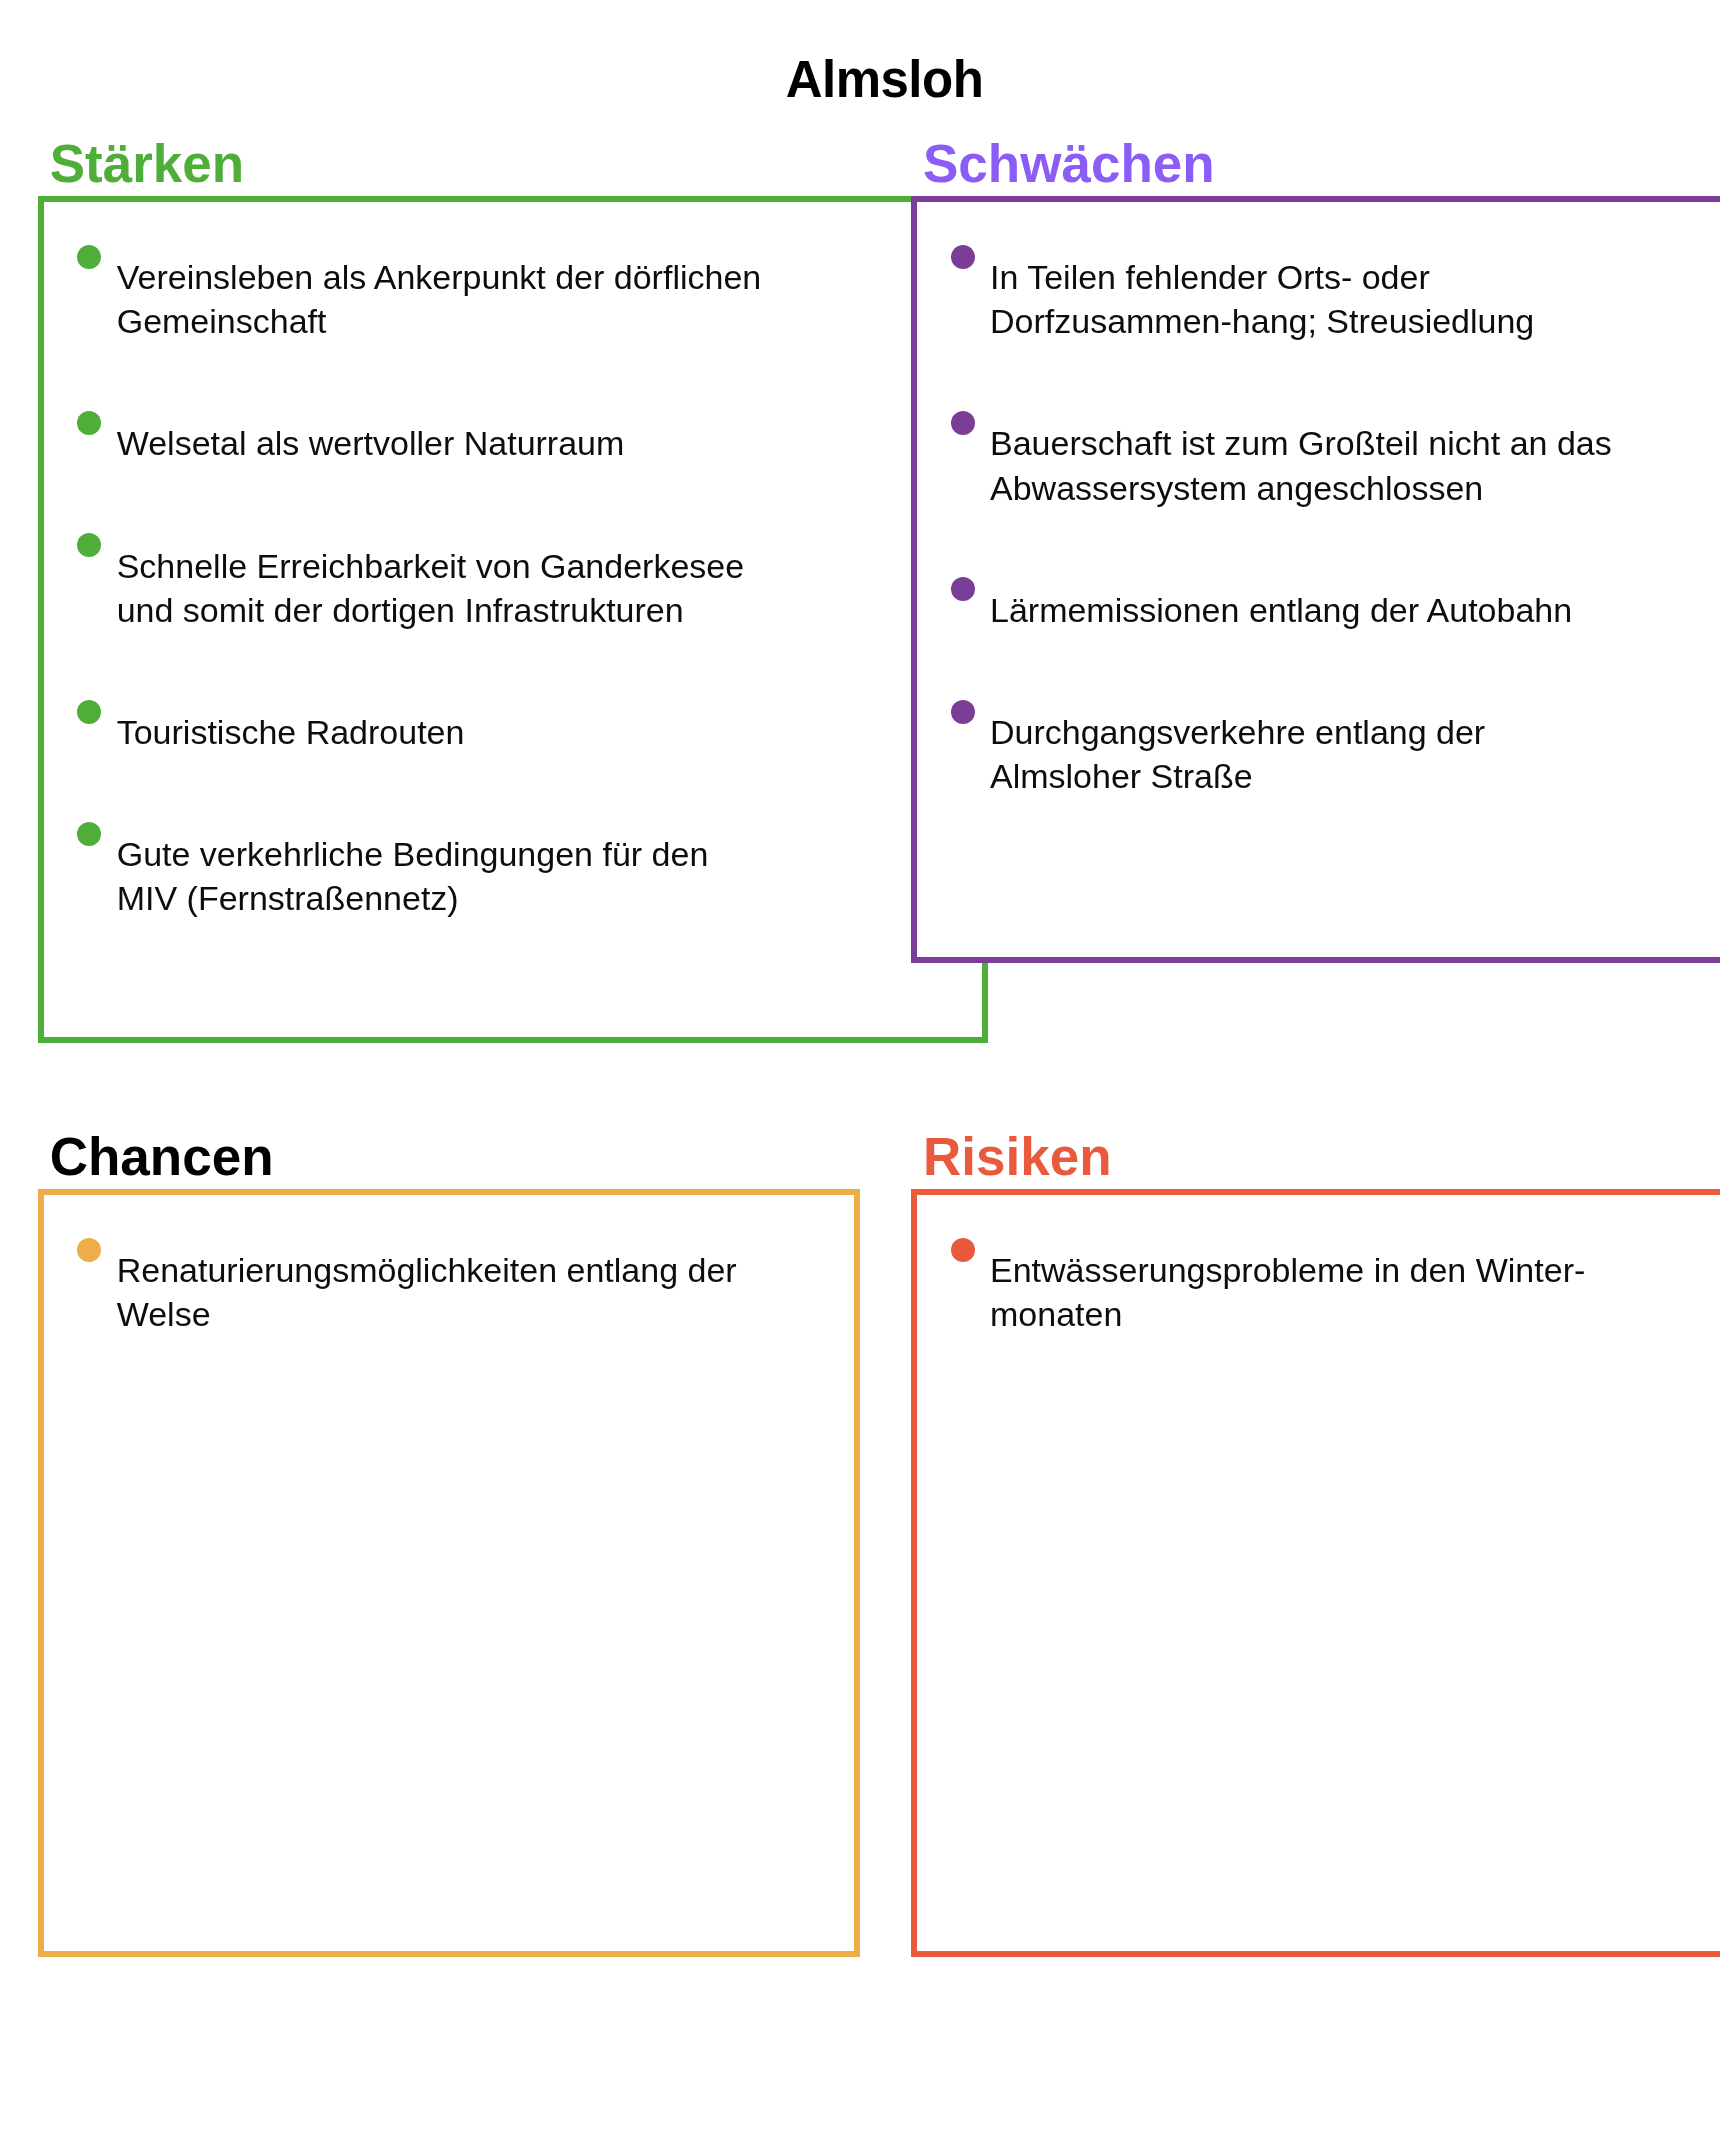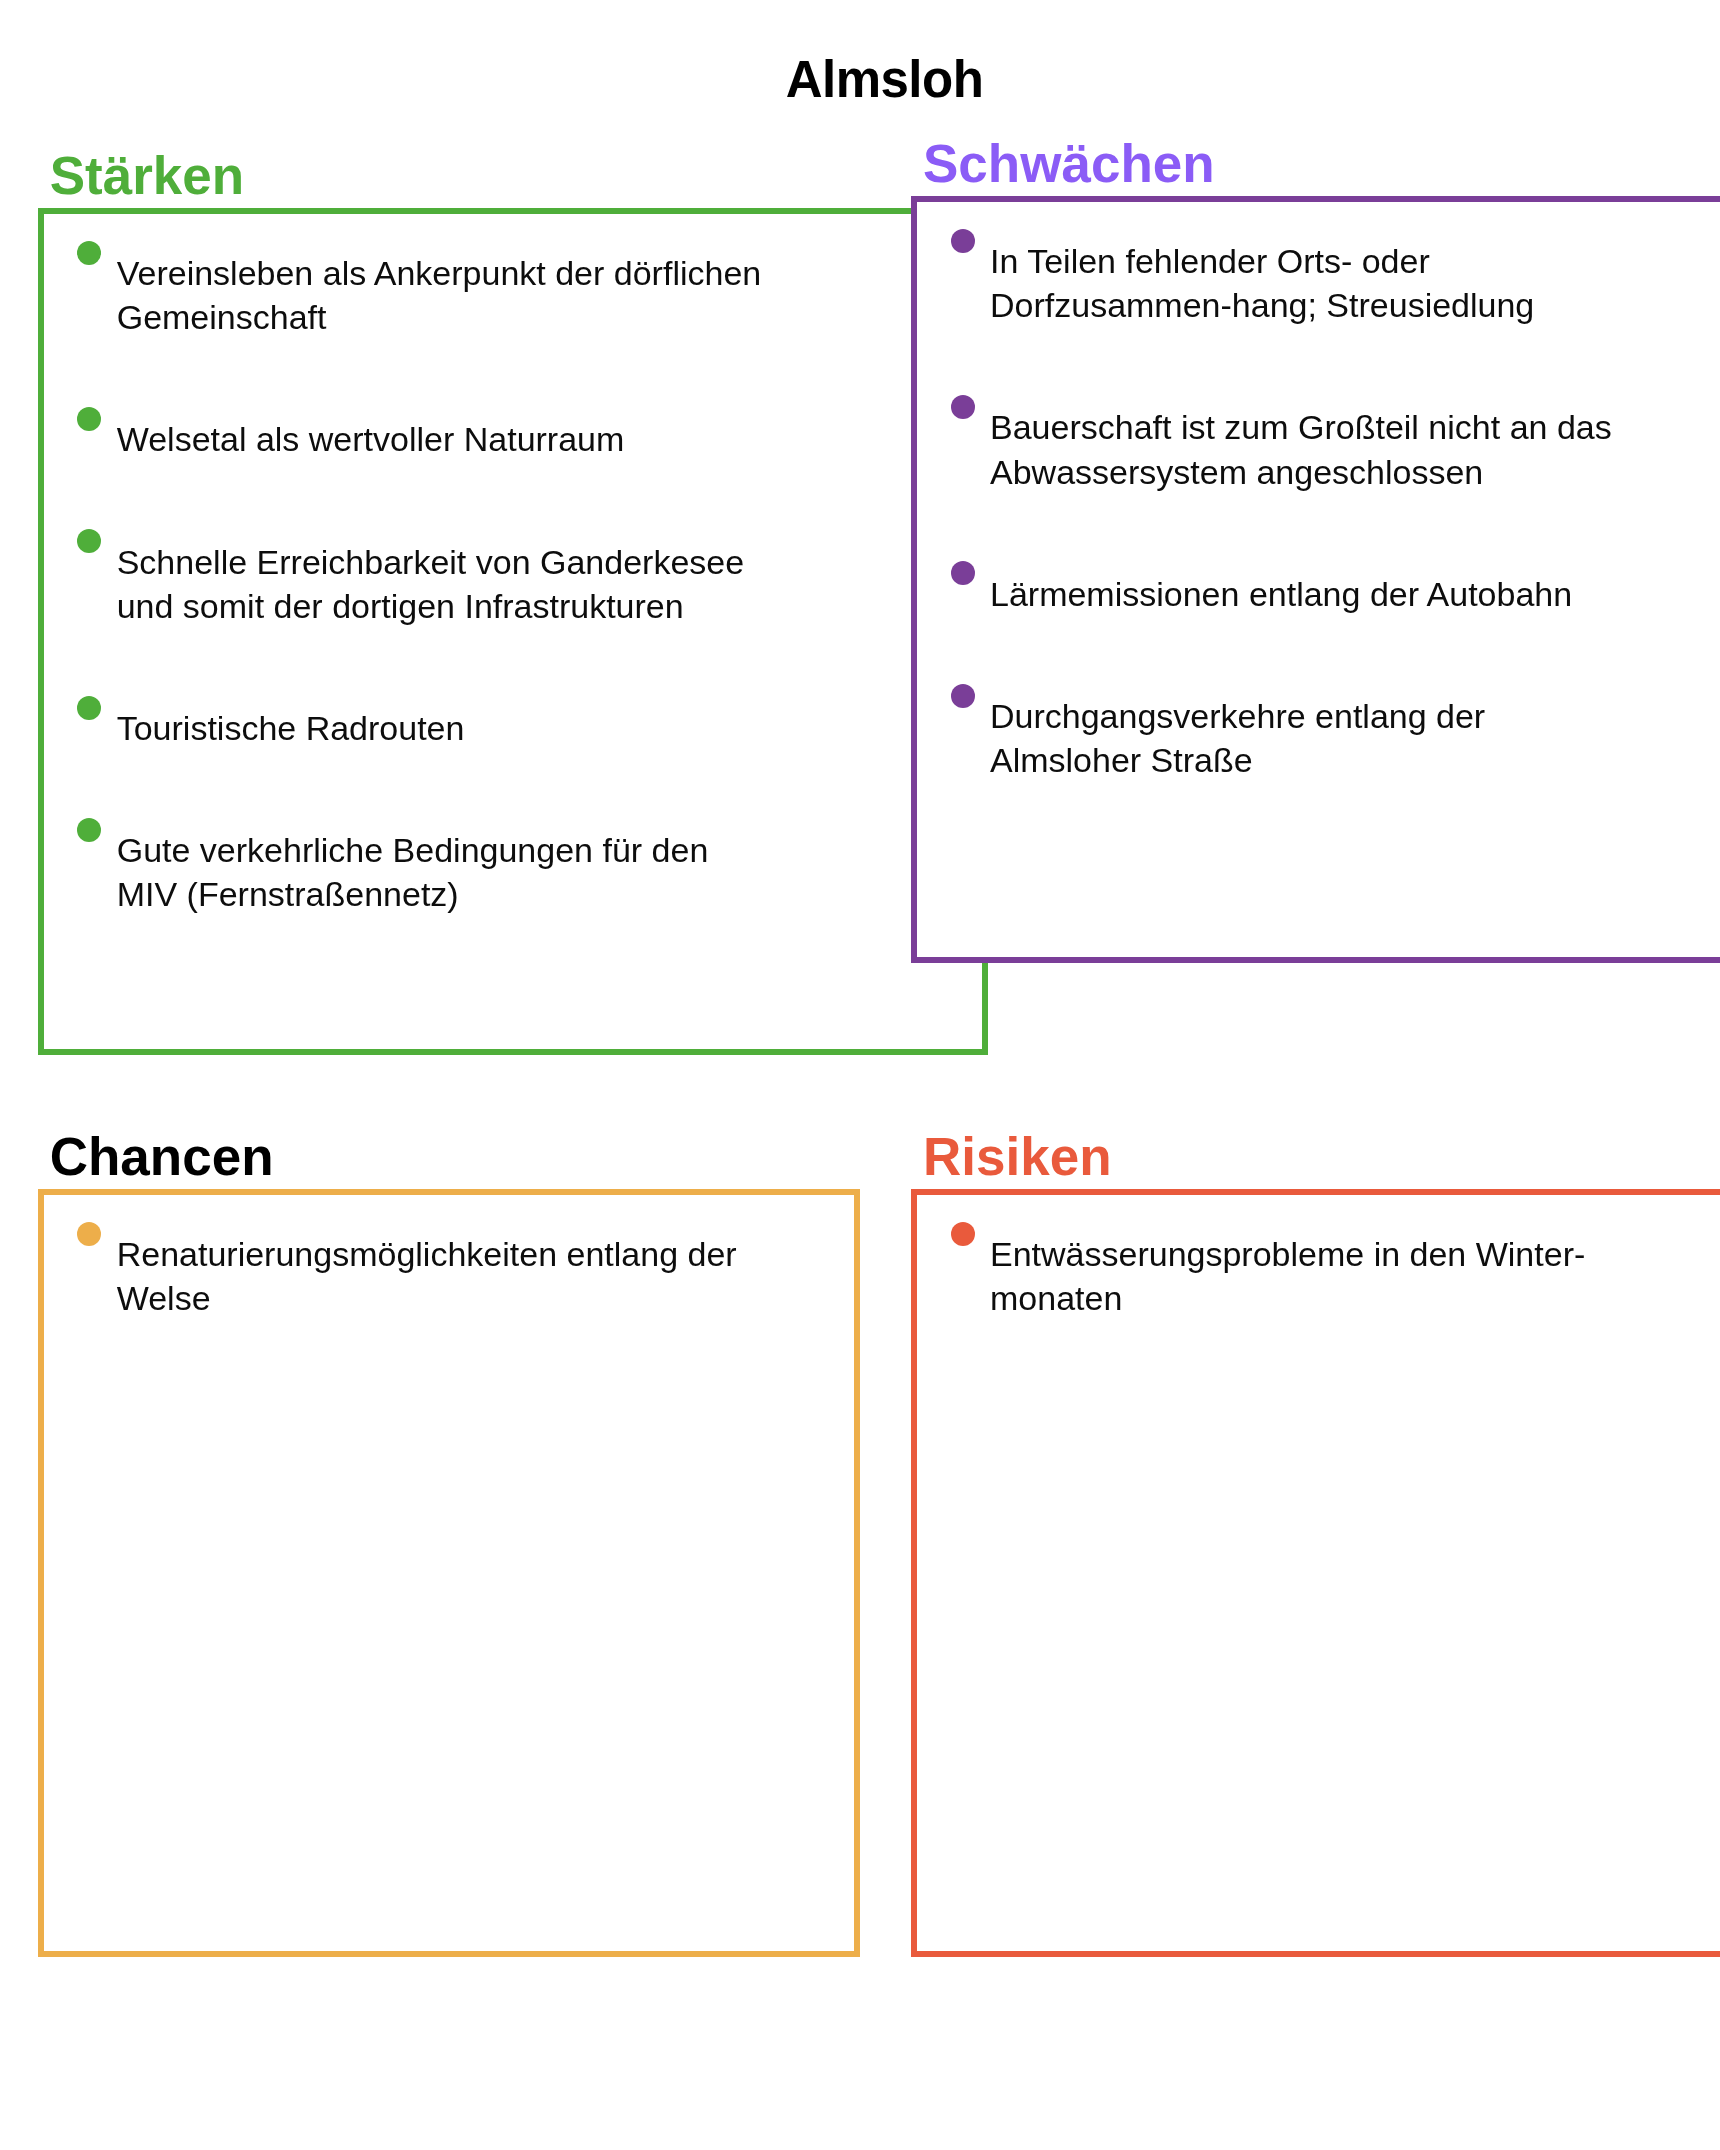--- a/index.html
+++ b/index.html
@@ -28,21 +28,21 @@
     font-size:53px; font-weight:bold; line-height:1.0;
     padding-bottom:6.4px;
     font-family:"Liberation Sans", sans-serif;
   }
   .quad-box{
     position:absolute; left:0; top:0; width:100%; height:100%;
     border-style:solid; border-width:6px;
     background:#ffffff;
   }
   .quad-list{
-    position:absolute; left:0; top:0; width:100%; height:100%;
+    position:absolute; left:0; top:16px; width:100%; height:100%;
     padding:19px 27px 13.7px 27px;
     overflow:hidden;
   }
 
   
   .bullet-item{
     position:relative;
     padding-left:40px;
     margin-bottom:30px;
     font-size:34px;
@@ -54,21 +54,21 @@
   .bullet-item:last-child{ margin-bottom:0; }
   .bullet-dot{
     position:absolute;
     left:12.7px; top:13.7px;
     width:13.7px; height:13.7px;
     border-radius:50%;
   }
   .bullet-text{ display:block; }
 
   
-  #quad-strengths    { left:13.7px;   top:172px;  width:950px; height:847px;margin-top:12px; }
+  #quad-strengths    { left:13.7px;   top:172px;  width:950px; height:847px; }
   #quad-weaknesses   { left:887px; top:172px;  width:820px; height:767px; }
   #quad-opportunities{ left:13.7px;   top:1165px; width:822px; height:768px; }
   #quad-risks        { left:887px; top:1165px; width:820px; height:768px; }
 
   
   #quad-strengths .quad-heading{ color:#4FAE3A; }
   #quad-strengths .quad-box    { border-color:#4FAE3A; }
   #quad-strengths .bullet-dot  { background:#4FAE3A; }
   
   #quad-weaknesses .quad-heading{ color:#8b5cf6; }

